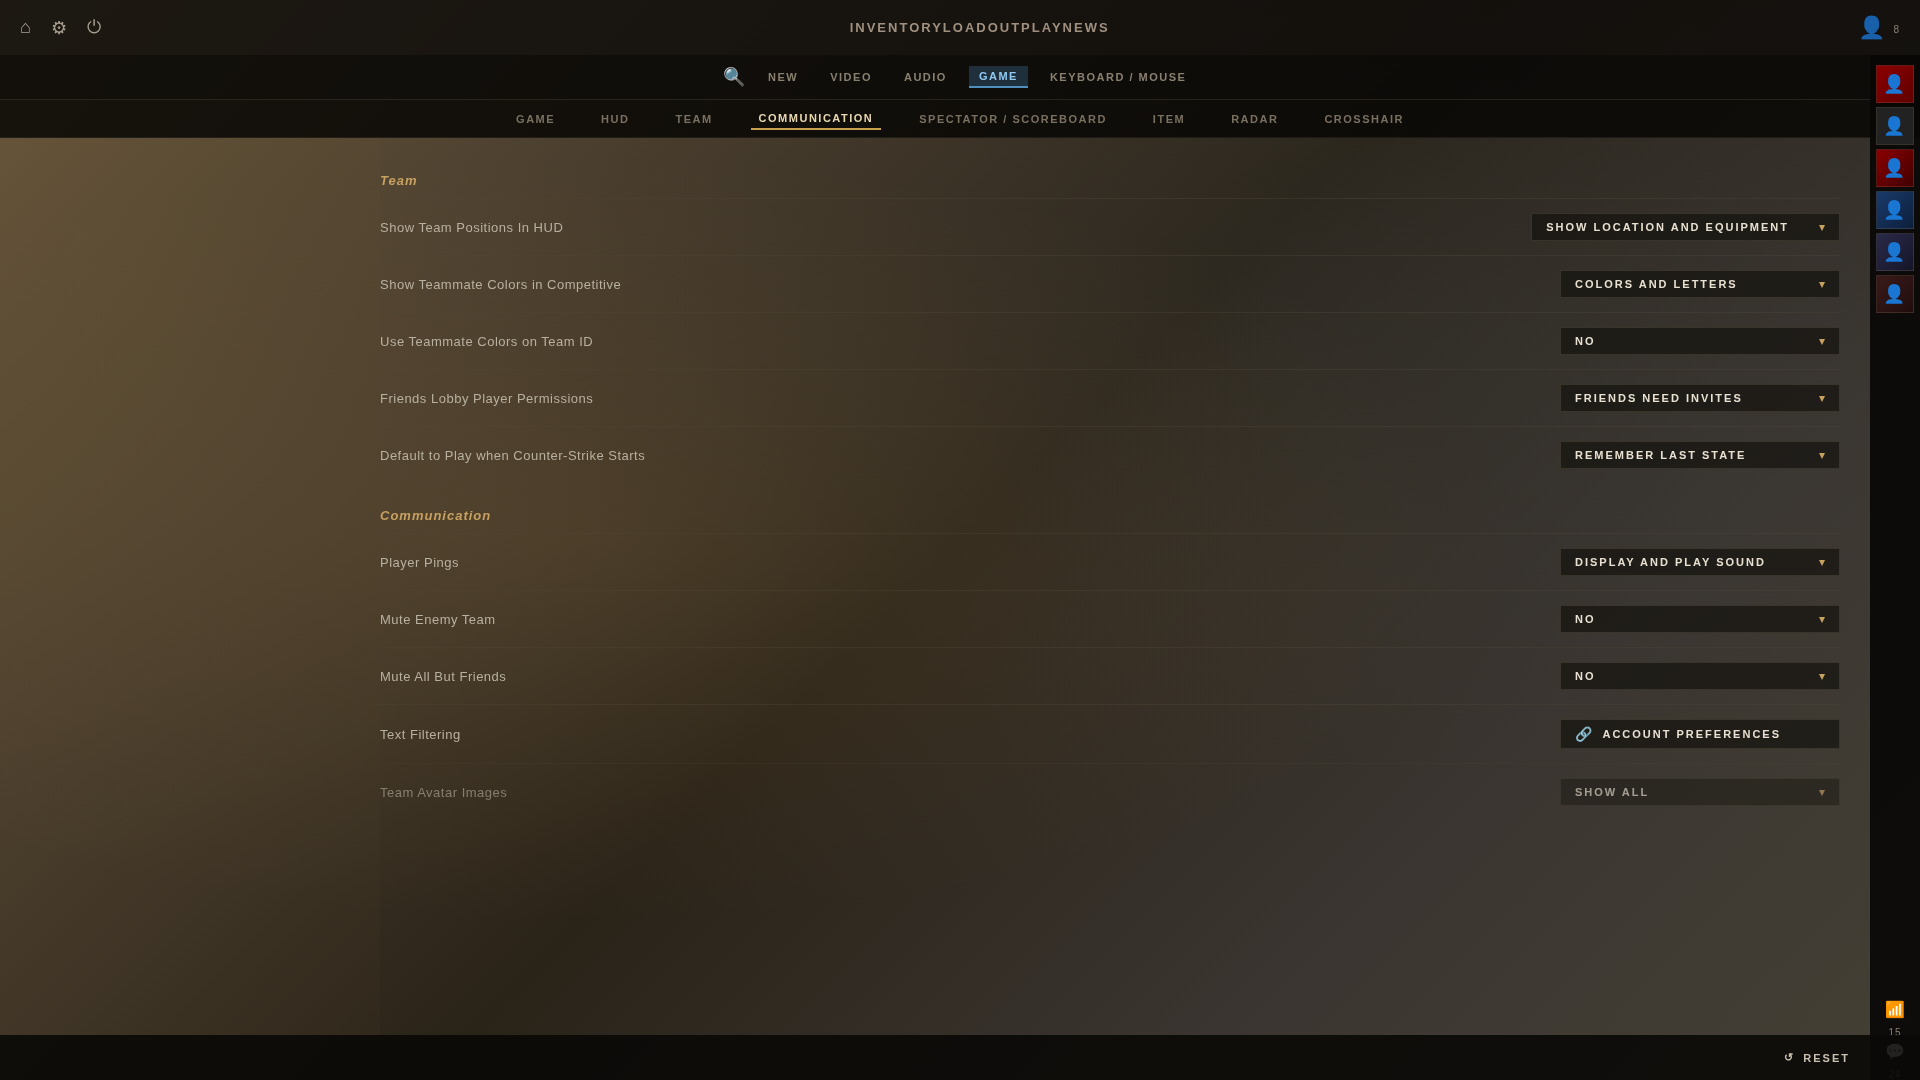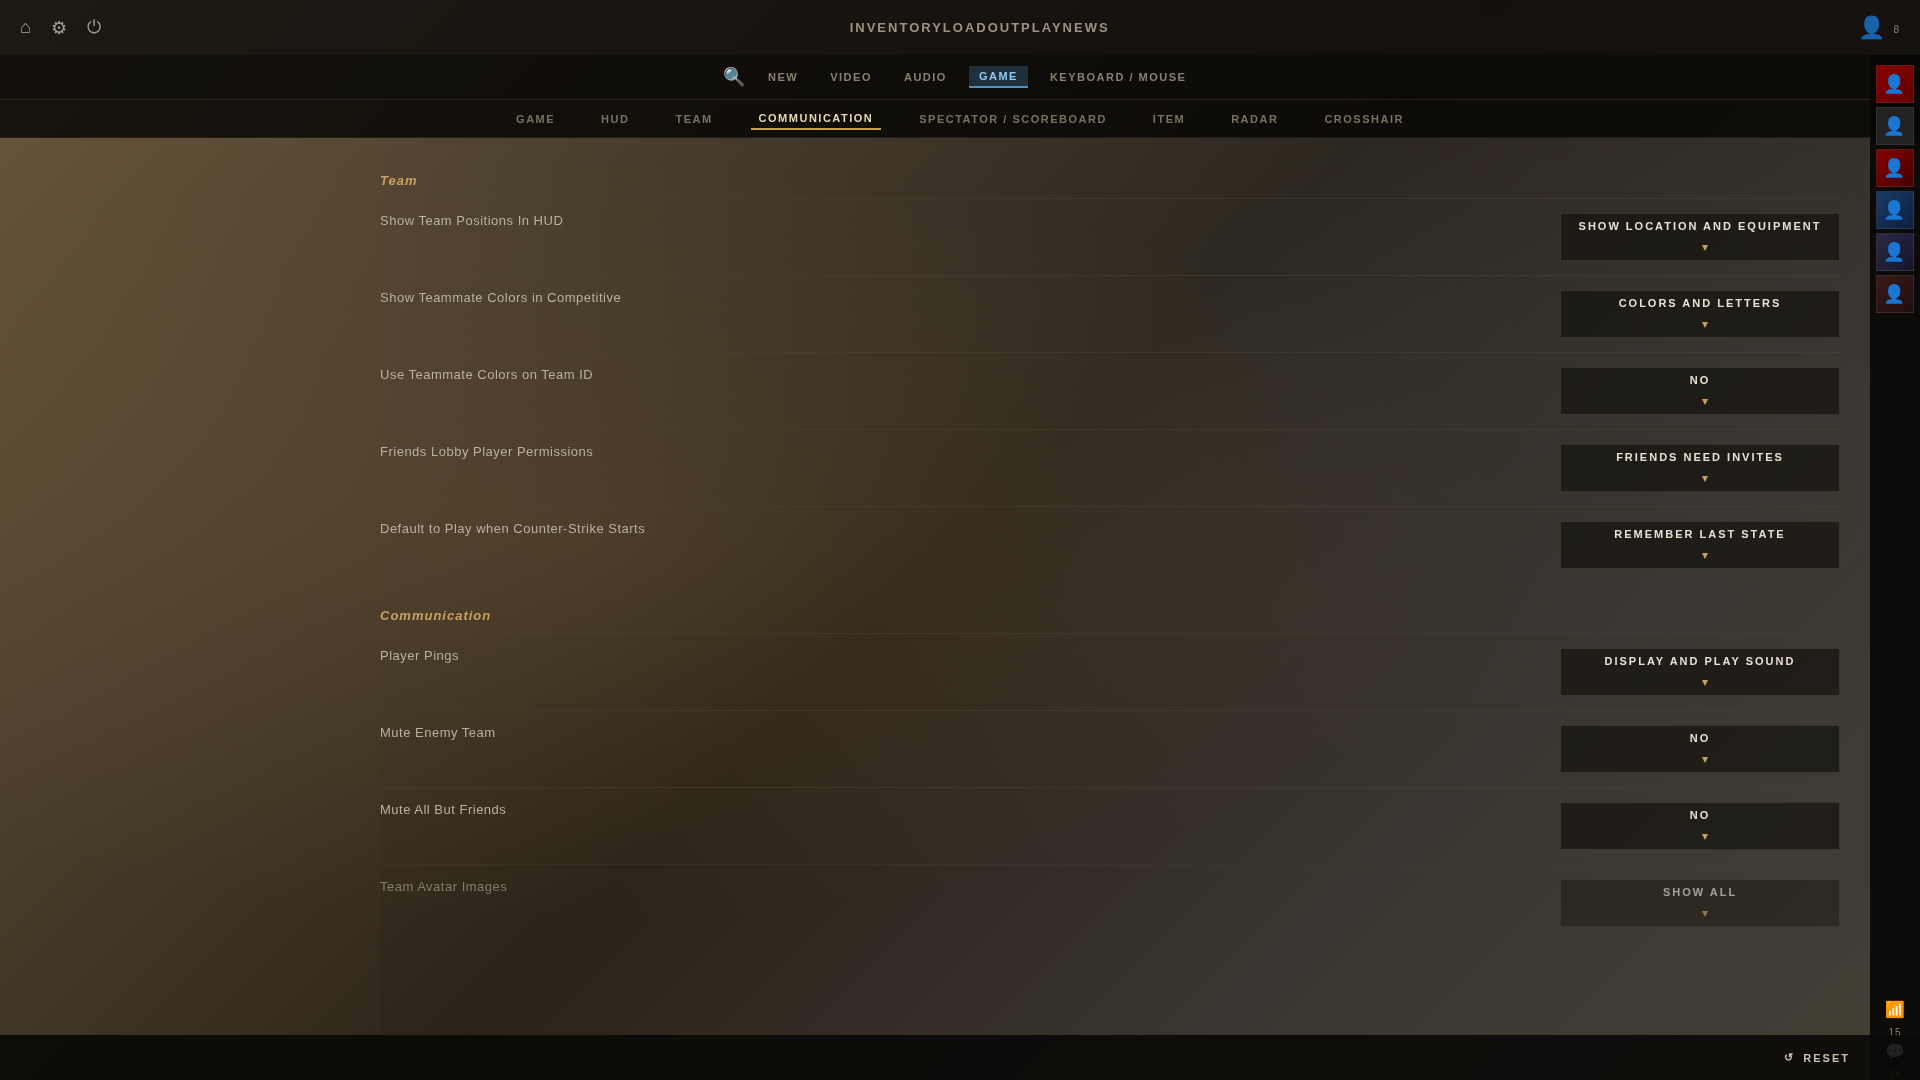--- a/index.html
+++ b/index.html
@@ -157,45 +157,44 @@
       letter-spacing: 1px;
       text-transform: none;
       font-weight: 600;
       padding: 15px 0 10px 0;
       font-style: italic;
     }
 
     
     .settings-row {
       display: flex;
-      align-items: flex-start;
+      align-items: center;
       justify-content: space-between;
       padding: 14px 0;
       border-top: 1px solid rgba(80,70,55,0.4);
       min-height: 52px;
     }
 
     .setting-label {
       color: #b8b0a0;
       font-size: 13px;
       letter-spacing: 0.5px;
       font-weight: 400;
     }
 
     .setting-control {
       display: flex;
       align-items: center;
-      gap: 8px;
+      gap: 20px;
       background: rgba(20,18,14,0.7);
       border: 1px solid rgba(100,90,70,0.4);
       padding: 6px 14px;
       min-width: 280px;
       justify-content: space-between;
       cursor: pointer;
-      flex-direction: column;
     }
 
     .setting-value {
       color: #e8e0d0;
       font-size: 11px;
       letter-spacing: 2px;
       text-transform: uppercase;
       font-weight: 700;
     }
 
@@ -428,20 +427,27 @@
   </div>
 
   <div class="settings-row">
     <span class="setting-label">Mute All But Friends</span>
     <div class="setting-control">
       <span class="setting-value">NO</span>
       <span class="chevron">▾</span>
     </div>
   </div>
 
+  <div class="settings-row">
+    <span class="setting-label">Text Filtering</span>
+    <div class="account-pref-btn">
+      <span class="ext-icon">🔗</span>
+      <span class="setting-value">ACCOUNT PREFERENCES</span>
+    </div>
+  </div>
 
   <div class="settings-row partially-visible">
     <span class="setting-label">Team Avatar Images</span>
     <div class="setting-control">
       <span class="setting-value">SHOW ALL</span>
       <span class="chevron">▾</span>
     </div>
   </div>
 
 </div>

